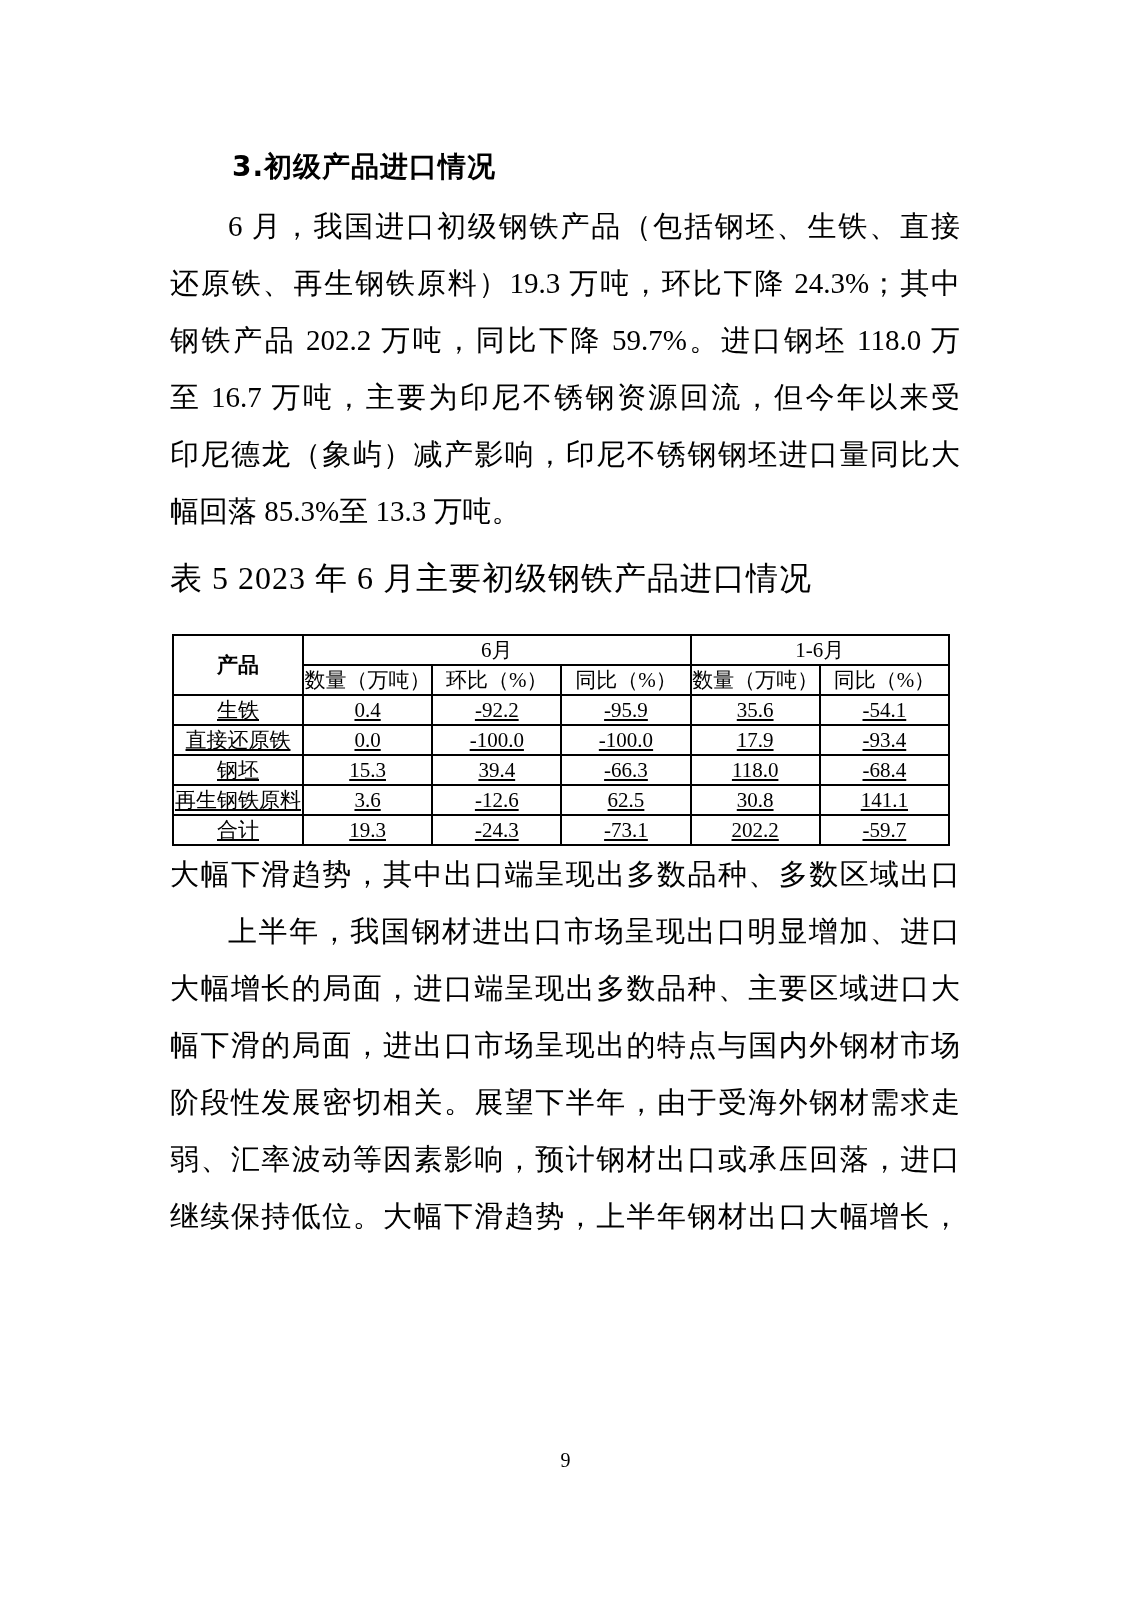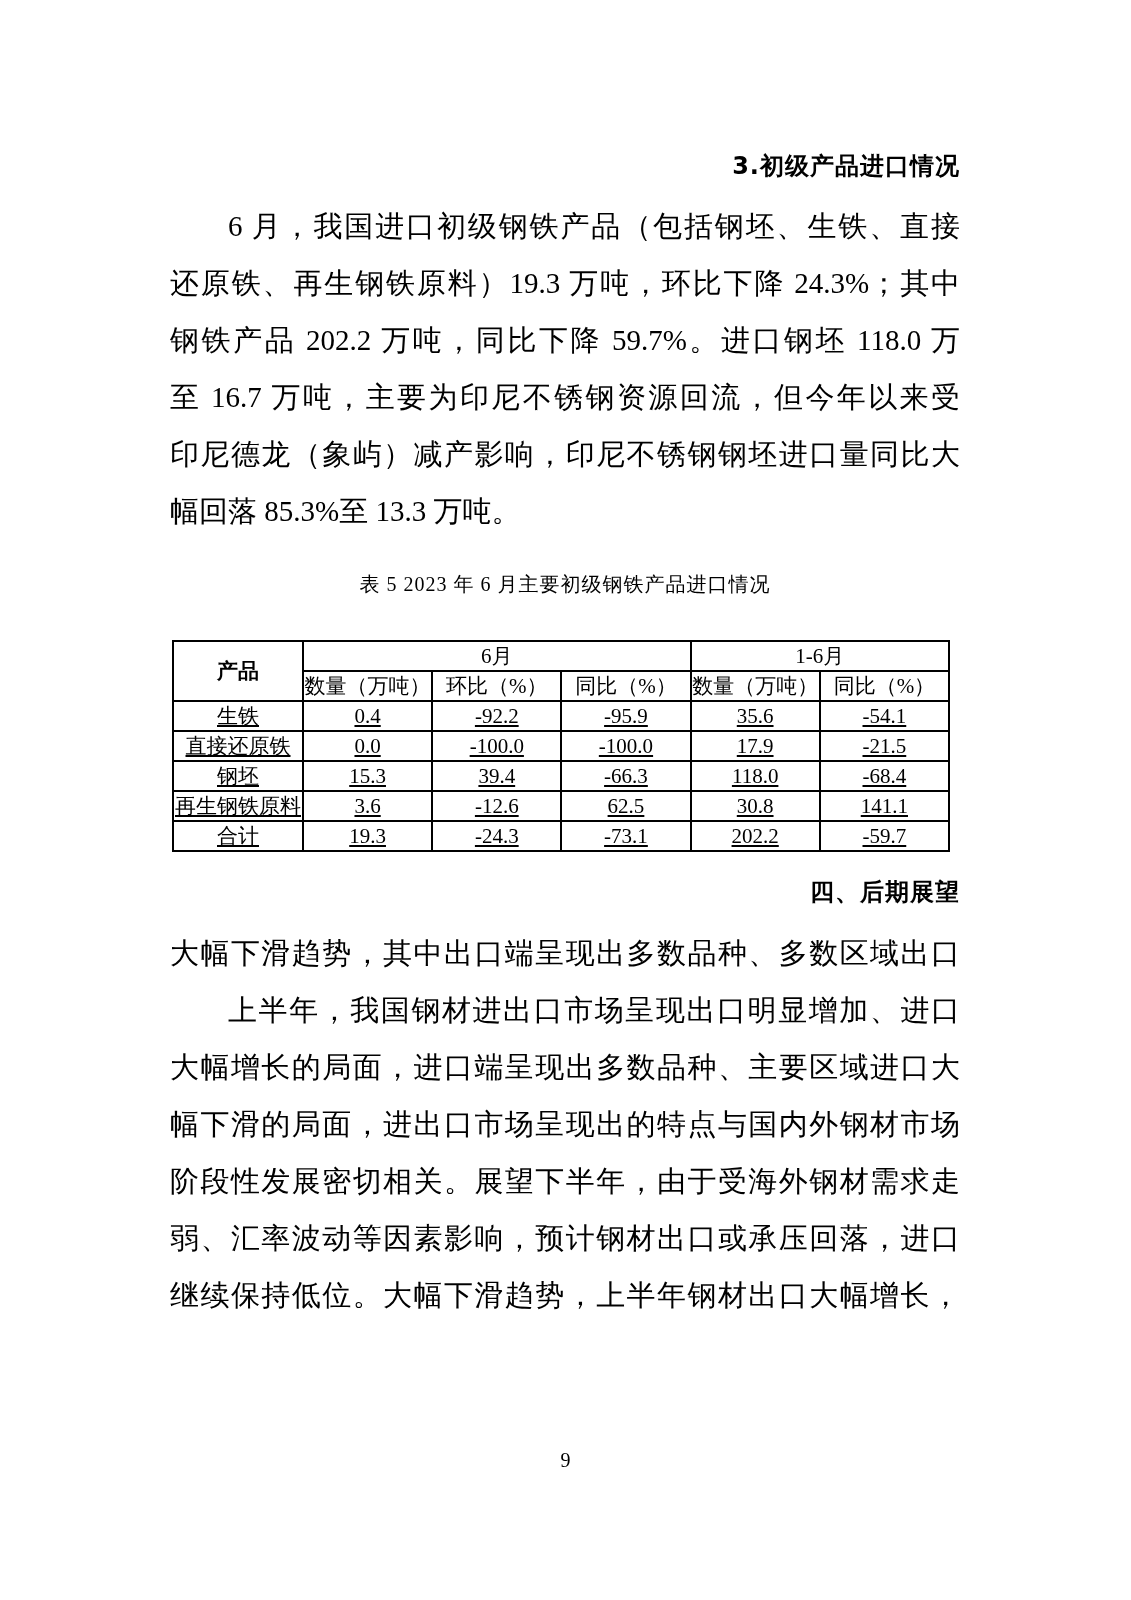--- a/index.html
+++ b/index.html
@@ -17,46 +17,44 @@
   .content {
     position: absolute;
     left: 170px;
     top: 0;
     width: 790px;
     padding-top: 148px;
   }
   .section-heading {
     font-family: "DejaVu Sans", "Liberation Sans", sans-serif;
     font-weight: bold;
-    font-size: 24px;
+    font-size: 28px;
     line-height: 37px;
     margin: 0 0 13px 62px;
     letter-spacing: 1px;
-    text-align: right;
   }
   .section-heading.second {
     margin-top: 22px;
     margin-bottom: 14px;
   }
   .para { margin: 0; }
   .para .line {
     font-size: 29px;
     height: 57px;
     line-height: 57px;
     text-align: justify;
     text-align-last: justify;
     white-space: nowrap;
   }
   .para .line.first { text-indent: 58px; }
   .para .line.last  { text-align-last: left; }
   .table-title {
-    font-size: 20px;
+    font-size: 32px;
     line-height: 44px;
-    margin-top: 22px;
-    text-align: center;
+    margin-top: 16px;
     letter-spacing: 1px;
   }
   table.data-table {
     border-collapse: collapse;
     table-layout: fixed;
     width: 778px;
     margin: 34px 0 0 2px;
   }
   table.data-table td {
     border: 2px solid #000000;
@@ -124,21 +122,21 @@
         <td>-95.9</td>
         <td>35.6</td>
         <td>-54.1</td>
       </tr>
       <tr class="data-row">
         <td>直接还原铁</td>
         <td>0.0</td>
         <td>-100.0</td>
         <td>-100.0</td>
         <td>17.9</td>
-        <td>-21.5</td>
+        <td>-93.4</td>
       </tr>
       <tr class="data-row">
         <td>钢坯</td>
         <td>15.3</td>
         <td>39.4</td>
         <td>-66.3</td>
         <td>118.0</td>
         <td>-68.4</td>
       </tr>
       <tr class="data-row">
@@ -153,21 +151,20 @@
         <td>合计</td>
         <td>19.3</td>
         <td>-24.3</td>
         <td>-73.1</td>
         <td>202.2</td>
         <td>-59.7</td>
       </tr>
     </tbody>
       </table>
 
-    <h2 class="section-heading second">四、后期展望</h2>
 
     <div class="para">
       <div class="line">大幅下滑趋势，其中出口端呈现出多数品种、多数区域出口</div>
       <div class="line first">上半年，我国钢材进出口市场呈现出口明显增加、进口</div>
       <div class="line">大幅增长的局面，进口端呈现出多数品种、主要区域进口大</div>
       <div class="line">幅下滑的局面，进出口市场呈现出的特点与国内外钢材市场</div>
       <div class="line">阶段性发展密切相关。展望下半年，由于受海外钢材需求走</div>
       <div class="line">弱、汇率波动等因素影响，预计钢材出口或承压回落，进口</div>
       <div class="line">继续保持低位。大幅下滑趋势，上半年钢材出口大幅增长，</div>
     </div>

